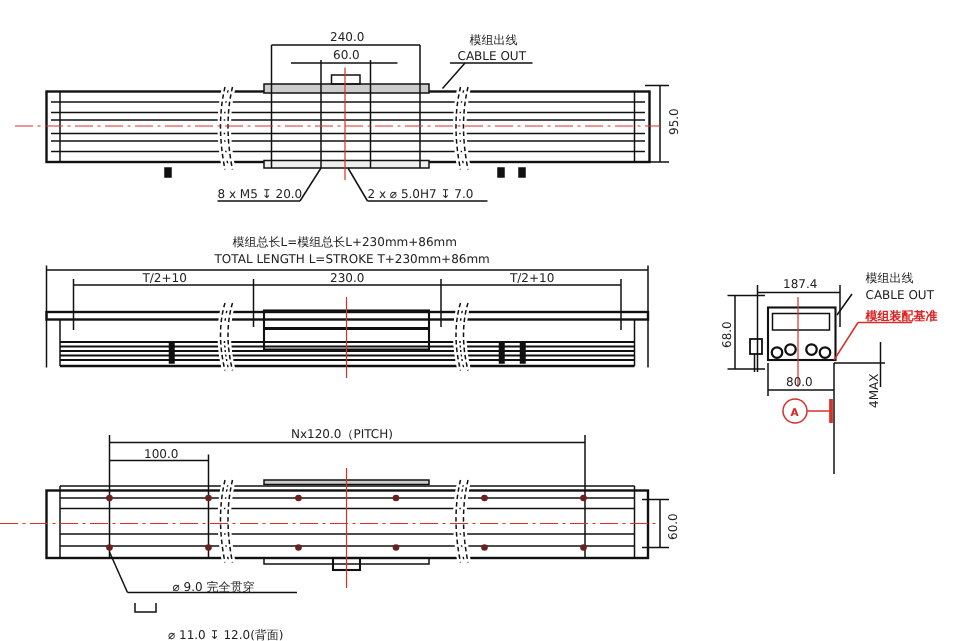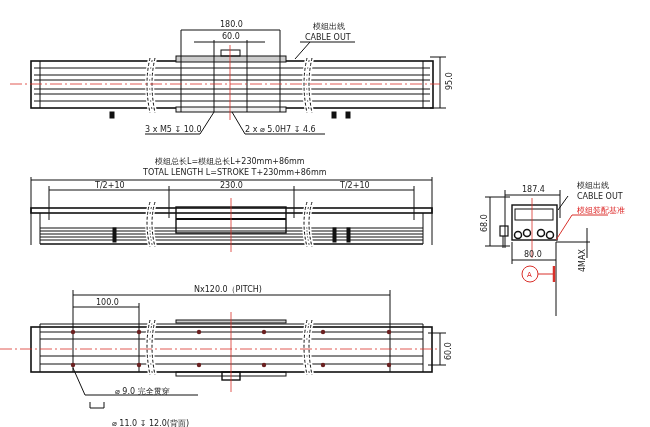--- a/index.html
+++ b/index.html
@@ -1,19 +1,19 @@
 <!DOCTYPE html>
 <html><head>
 <meta charset="utf-8">
 <style>
   html,body{margin:0;padding:0;background:#fff;}
   body{width:650px;height:427px;position:relative;overflow:hidden;font-family:"DejaVu Sans",sans-serif;}
   svg{position:absolute;left:0;top:0;}
   .lbl{position:absolute;font-size:8px;color:#222;white-space:nowrap;line-height:10px;}
-  .red{color:#d22;}
+  .red{color:#d22;font-weight:bold;}
   .vert{transform:rotate(-90deg);transform-origin:left top;}
 </style>
 </head>
 <body>
 
 <svg width="650" height="427">
 
   <g stroke="#111" fill="none" stroke-width="1">
     <rect x="31" y="61" width="402" height="47" stroke-width="1.6"></rect>
     <line x1="40" y1="61" x2="40" y2="108"></line>
@@ -157,27 +157,27 @@
       <circle cx="264" cy="365" r="2.2"></circle>
     <circle cx="323" cy="365" r="2.2"></circle>
       <circle cx="389" cy="365" r="2.2"></circle>
   </g>
   <g stroke="#d9302a" stroke-width="0.8" fill="none">
     <line x1="0" y1="349" x2="440" y2="349" stroke-dasharray="12 3 2 3"></line>
     <line x1="231" y1="312" x2="231" y2="392"></line>
   </g>
 </svg>
 
-<span class="lbl" style="left:220px;top:20px">180.0</span>
+<span class="lbl" style="left:220px;top:20px">240.0</span>
 <span class="lbl" style="left:222px;top:32px">60.0</span>
 <span class="lbl" style="left:313px;top:22px">模组出线</span>
 <span class="lbl" style="left:305px;top:33px">CABLE OUT</span>
 <span class="lbl vert" style="left:445px;top:90px">95.0</span>
-<span class="lbl" style="left:145px;top:125px">3 x  M5 ↧ 10.0</span>
-<span class="lbl" style="left:245px;top:125px">2 x  ⌀ 5.0H7  ↧  4.6</span>
+<span class="lbl" style="left:145px;top:125px">8 x  M5 ↧ 20.0</span>
+<span class="lbl" style="left:245px;top:125px">2 x  ⌀ 5.0H7  ↧  7.0</span>
 
 <span class="lbl" style="left:155px;top:157px">模组总长L=模组总长L+230mm+86mm</span>
 <span class="lbl" style="left:143px;top:168px">TOTAL LENGTH L=STROKE T+230mm+86mm</span>
 <span class="lbl" style="left:95px;top:181px">T/2+10</span>
 <span class="lbl" style="left:220px;top:181px">230.0</span>
 <span class="lbl" style="left:340px;top:181px">T/2+10</span>
 
 <span class="lbl" style="left:522px;top:185px">187.4</span>
 <span class="lbl" style="left:577px;top:181px">模组出线</span>
 <span class="lbl" style="left:577px;top:192px">CABLE OUT</span>

